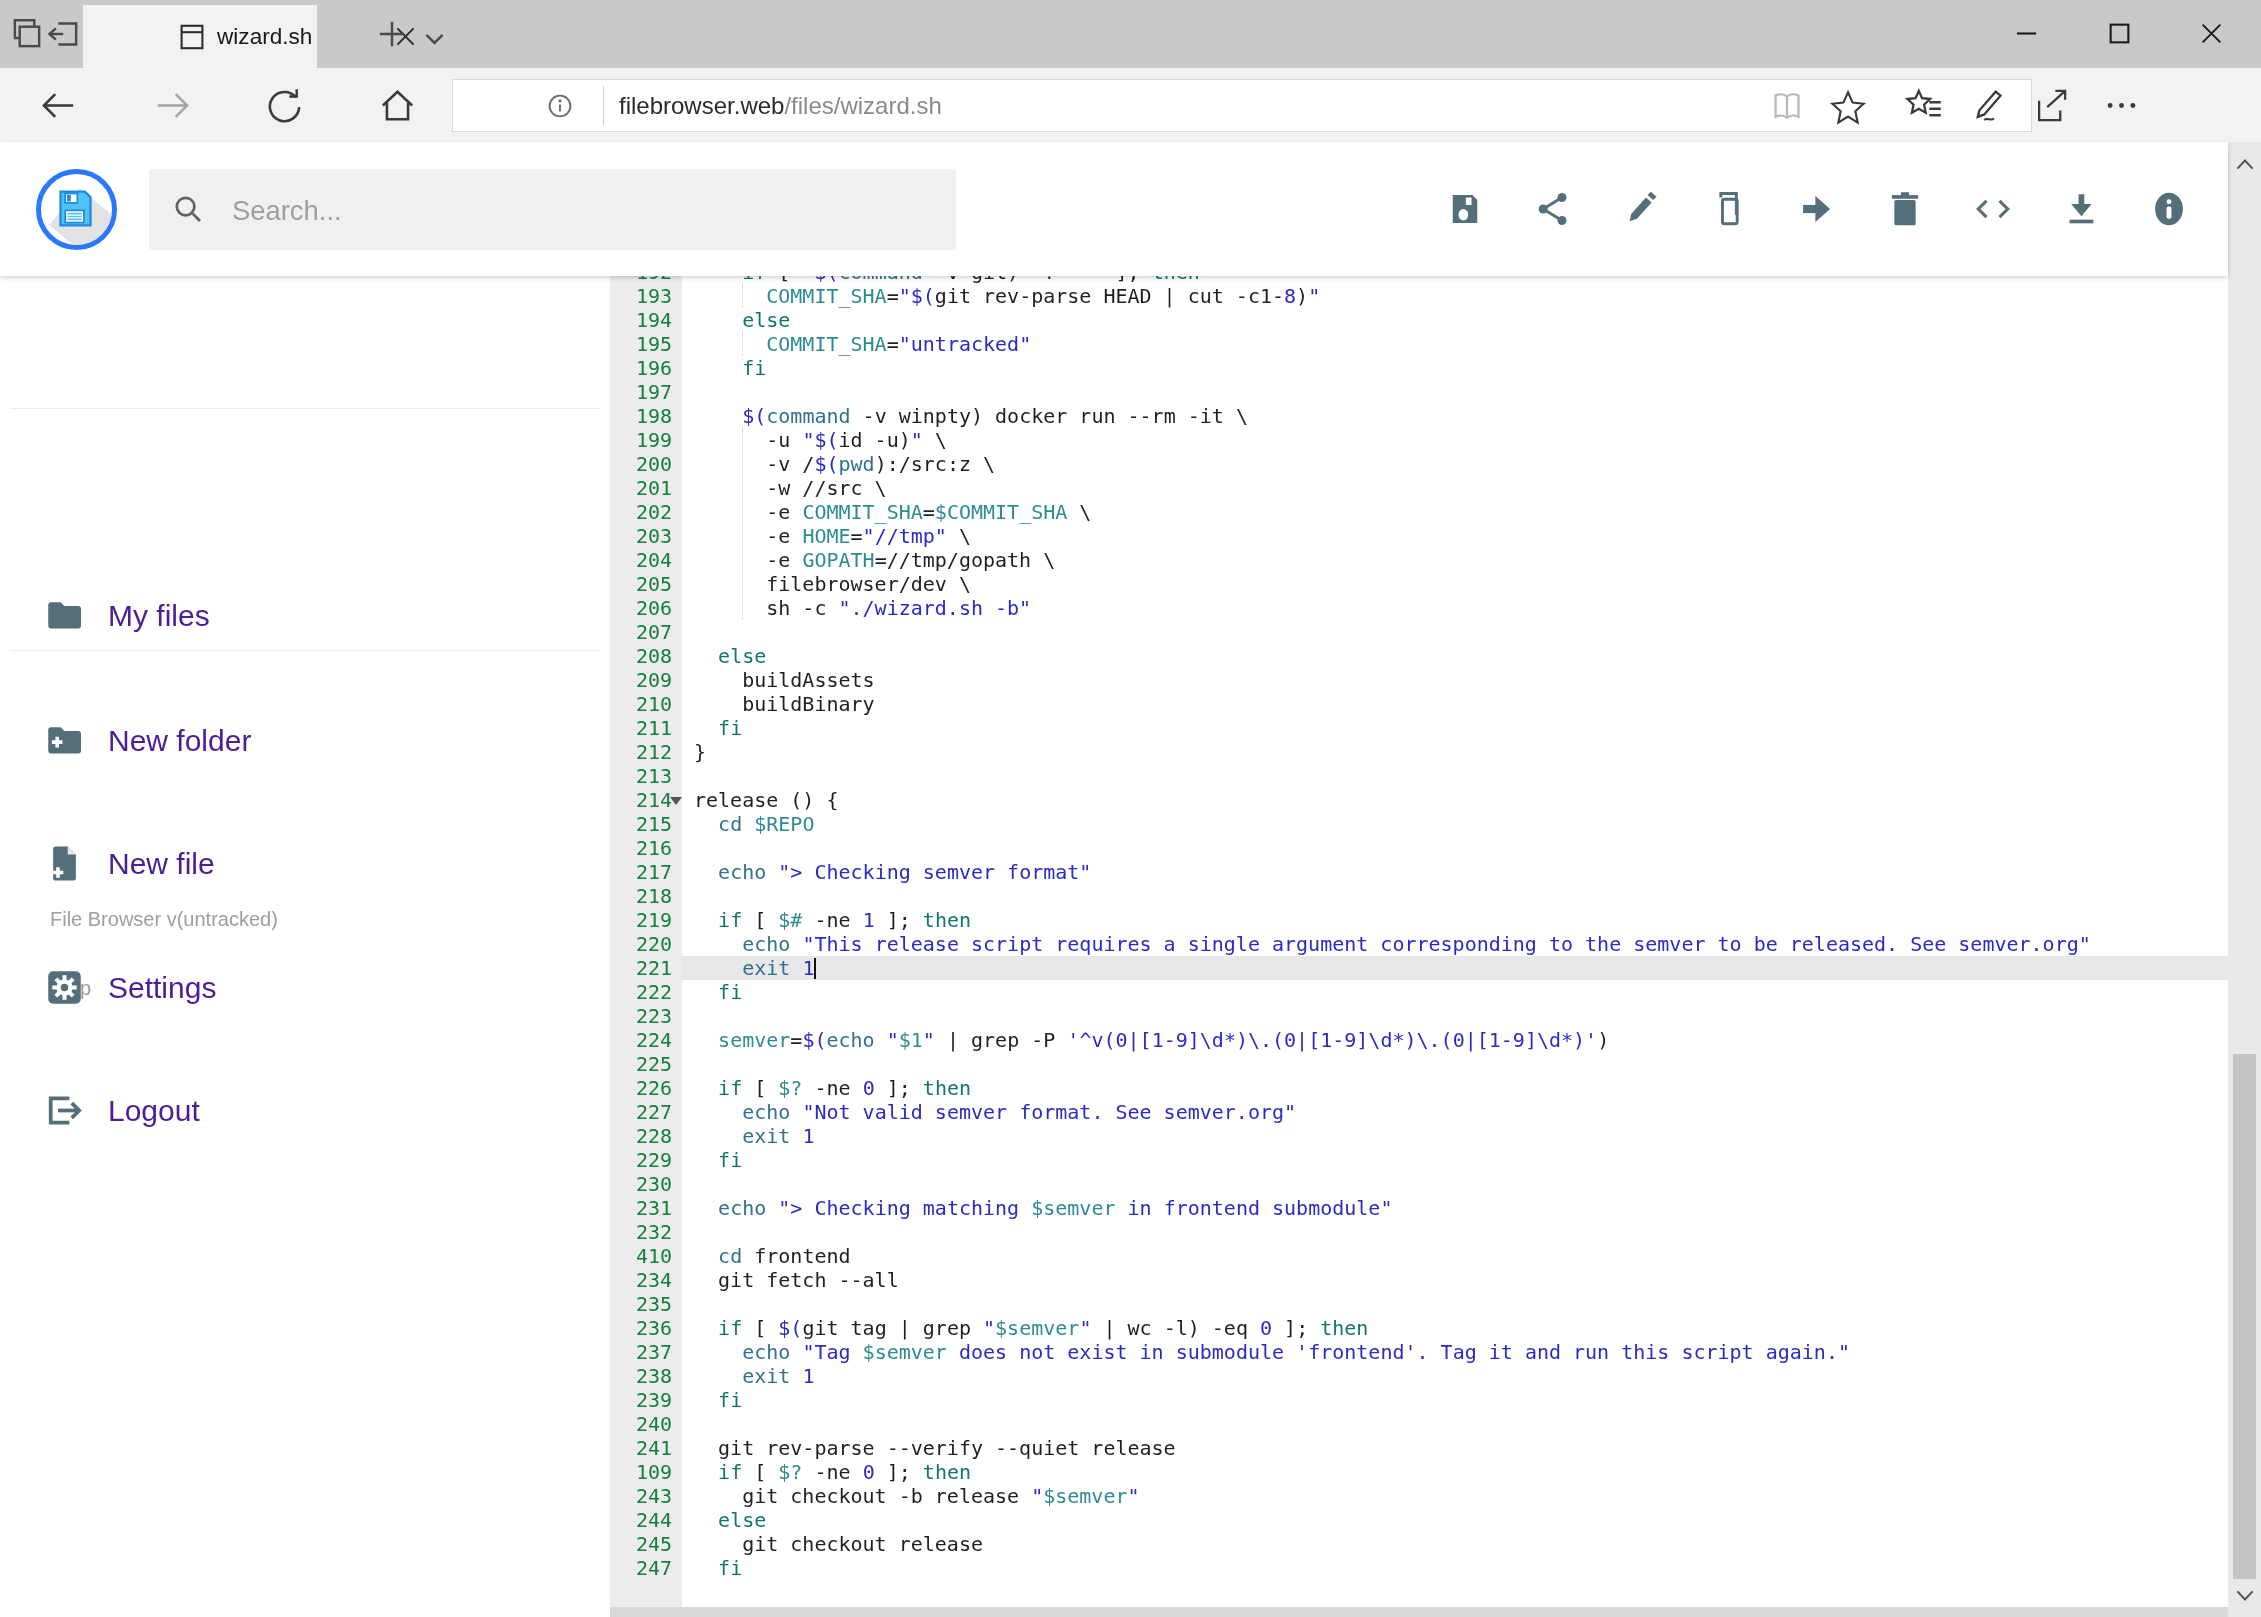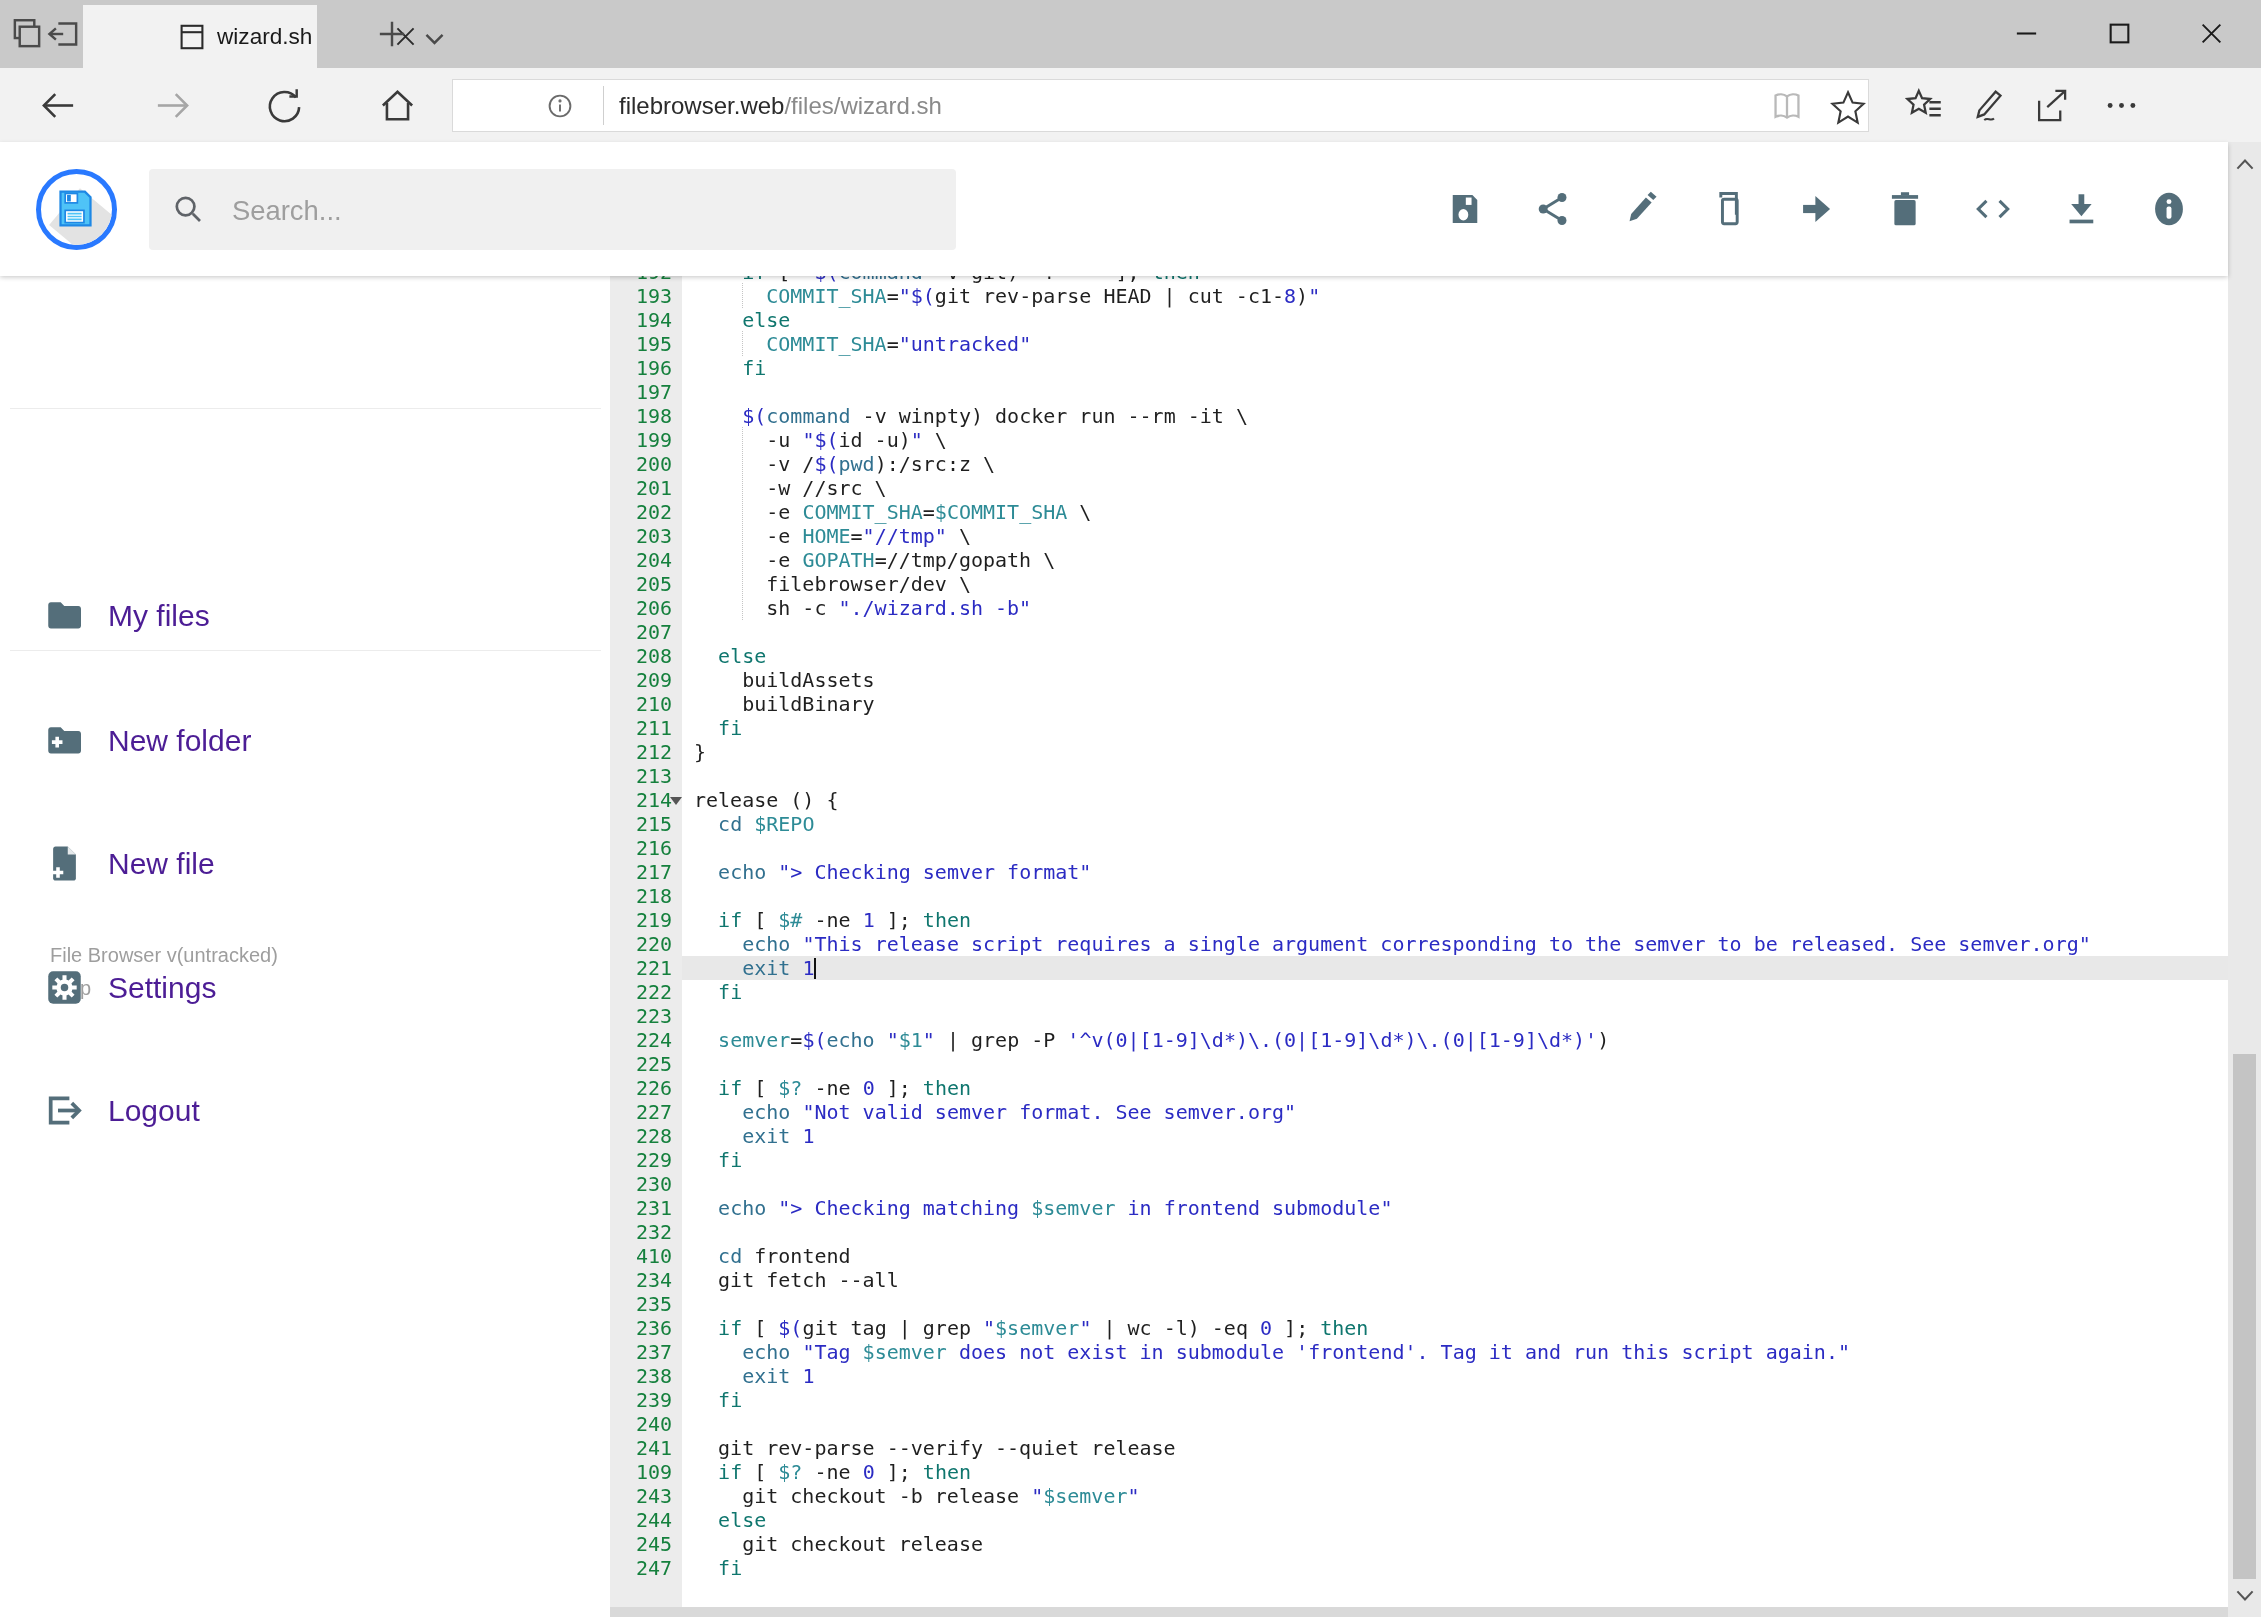--- a/index.html
+++ b/index.html
@@ -13,21 +13,21 @@
   .tb-icon{position:absolute;top:17px;width:34px;height:34px;}
   .tab{position:absolute;left:83px;top:4.8px;width:234px;height:63px;background:#f2f2f2;}
   .tab-title{position:absolute;left:134px;top:0;height:63px;line-height:63px;font-size:22.6px;color:#1a1a1a;white-space:nowrap;}
   .tab .page-ic{position:absolute;left:97px;top:19.4px;}
   .tab .close-ic{position:absolute;left:312px;top:21px;}
   .win-btn{position:absolute;top:11.3px;width:45px;height:45px;}
 
   
   .navbar{position:absolute;left:0;top:68px;width:2261px;height:74px;background:#f2f2f2;}
   .nav-btn{position:absolute;top:18px;width:39px;height:39px;}
-  .addressbar{position:absolute;left:452px;top:10.5px;width:1417px;height:53px;background:#fff;
+  .addressbar{position:absolute;left:452px;top:10.5px;width:1580px;height:53px;background:#fff;
               border:0.8px solid #dadada;box-sizing:border-box;}
   .addr-divider{position:absolute;left:150px;top:6.5px;width:0.8px;height:39px;background:#cfcfcf;}
   .url{position:absolute;left:166px;top:0;height:52px;line-height:52px;font-size:24px;white-space:nowrap;}
   .url .host{color:#2b2b2b;}
   .url .path{color:#8a8a8a;}
   .addr-right{position:absolute;top:9.7px;width:36px;height:36px;}
 
   
   .appbar{position:absolute;left:0;top:142px;width:2228px;height:134px;background:#fff;
           box-shadow:0 2.4px 4.8px rgba(0,0,0,.22);z-index:6;}
@@ -292,21 +292,21 @@
           <ellipse cx="22" cy="22" rx="17" ry="20" fill="#546e7a"></ellipse>
           <circle cx="22" cy="13" r="3" fill="#fff"></circle>
           <rect x="19" y="19" width="6" height="15" rx="2.5" fill="#fff"></rect>
         </svg>
       </button>
     </div>
 
   <div class="sidebar">
     <div class="sb-div" style="top:132px;"></div>
     <div class="sb-div" style="top:374px;"></div>
-    <div class="sb-foot" style="top:668px;">File Browser v(untracked)</div>
+    <div class="sb-foot" style="top:632px;">File Browser v(untracked)</div>
     <div class="sb-foot" style="top:701px;">Help</div>
   <div class="sb-item" style="top: 295px;">
         <span class="ic">
           <svg width="39" height="39" viewBox="0 0 48 48" fill="#546e7a">
             <path d="M4 11c0-2 1.3-3.4 3.3-3.4h12l4.4 4.6H41c2 0 3.3 1.4 3.3 3.4v21c0 2-1.3 3.4-3.3 3.4H7.3C5.3 40 4 38.6 4 36.6z"></path>
           </svg>
         </span>
         <span class="lbl">My files</span>
       </div>
       <div class="sb-item" style="top: 420px;">

